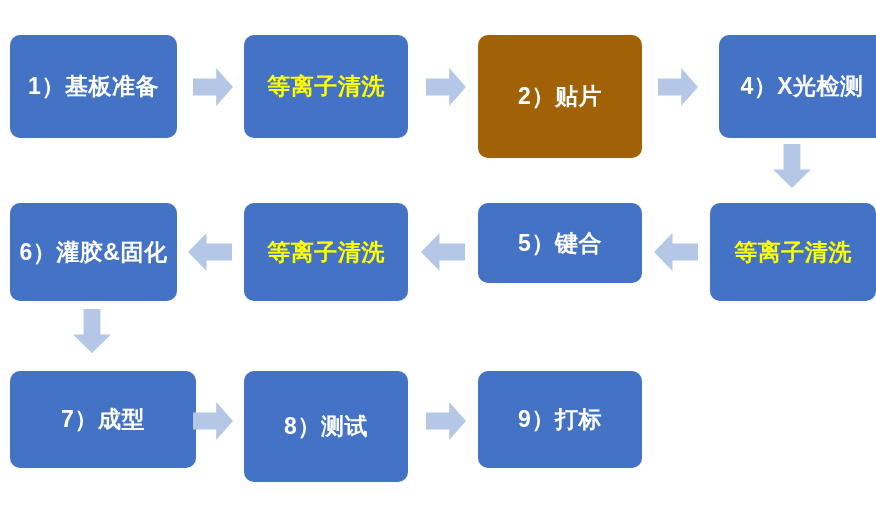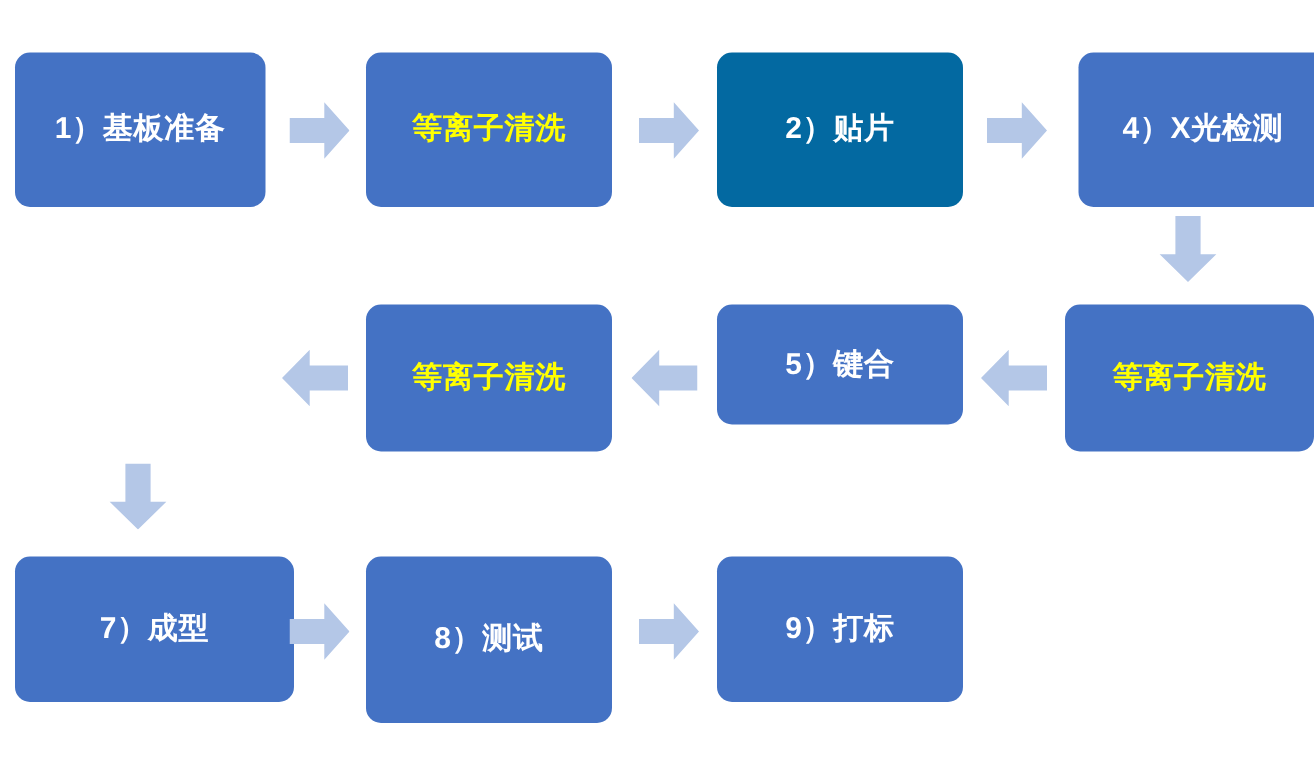--- a/index.html
+++ b/index.html
@@ -25,21 +25,21 @@
     border-radius: 10px;
     display: flex;
     align-items: center;
     justify-content: center;
     box-sizing: border-box;
     padding: 4px 6px;
     text-align: center;
     line-height: 1.15;
   }
   .node .node-label {
-    font-size: 20px;
+    font-size: 23px;
     font-weight: bold;
     letter-spacing: 0.5px;
     white-space: nowrap;
   }
   .arrow {
     position: absolute;
   }
   .arrow svg {
     display: block;
     width: 100%;
@@ -49,40 +49,43 @@
 </head>
 <body>
 
 <div id="canvas" style="background: rgb(255, 255, 255);">
     <div class="node" style="left: 10px; top: 35px; width: 167px; height: 103px; background: rgb(68, 114, 196);">
       <span class="node-label" style="color: rgb(255, 255, 255);">1）基板准备</span>
     </div>
     <div class="node" style="left: 244px; top: 35px; width: 164px; height: 103px; background: rgb(68, 114, 196);">
       <span class="node-label" style="color: rgb(255, 255, 0);">等离子清洗</span>
     </div>
-    <div class="node" style="left: 478px; top: 35px; width: 164px; height: 103px; background: #0369a1;">
+    <div class="node" style="left: 478px; top: 35px; width: 164px; height: 123px; background: #a16207;">
       <span class="node-label" style="color: rgb(255, 255, 255);">2）贴片</span>
     </div>
     <div class="node" style="left: 719px; top: 35px; width: 166px; height: 103px; background: rgb(68, 114, 196);">
       <span class="node-label" style="color: rgb(255, 255, 255);">4）X光检测</span>
     </div>
     <div class="arrow" style="left: 193px; top: 66px; width: 40px; height: 42px;">
       <svg viewBox="0 0 100 100" preserveAspectRatio="none" aria-hidden="true">
         <polygon points="0,30 58,30 58,5 100,50 58,95 58,70 0,70" fill="#B4C7E7"></polygon>
       </svg>
     </div>
     <div class="arrow" style="left: 426px; top: 66px; width: 40px; height: 42px;">
       <svg viewBox="0 0 100 100" preserveAspectRatio="none" aria-hidden="true">
         <polygon points="0,30 58,30 58,5 100,50 58,95 58,70 0,70" fill="#B4C7E7"></polygon>
       </svg>
     </div>
     <div class="arrow" style="left: 658px; top: 66px; width: 40px; height: 42px;">
       <svg viewBox="0 0 100 100" preserveAspectRatio="none" aria-hidden="true">
         <polygon points="0,30 58,30 58,5 100,50 58,95 58,70 0,70" fill="#B4C7E7"></polygon>
       </svg>
+    </div>
+    <div class="node" style="left: 10px; top: 203px; width: 167px; height: 98px; background: rgb(68, 114, 196);">
+      <span class="node-label" style="color: rgb(255, 255, 255);">6）灌胶&amp;固化</span>
     </div>
     <div class="node" style="left: 244px; top: 203px; width: 164px; height: 98px; background: rgb(68, 114, 196);">
       <span class="node-label" style="color: rgb(255, 255, 0);">等离子清洗</span>
     </div>
     <div class="node" style="left: 478px; top: 203px; width: 164px; height: 80px; background: rgb(68, 114, 196);">
       <span class="node-label" style="color: rgb(255, 255, 255);">5）键合</span>
     </div>
     <div class="node" style="left: 710px; top: 203px; width: 166px; height: 98px; background: rgb(68, 114, 196);">
       <span class="node-label" style="color: rgb(255, 255, 0);">等离子清洗</span>
     </div>

